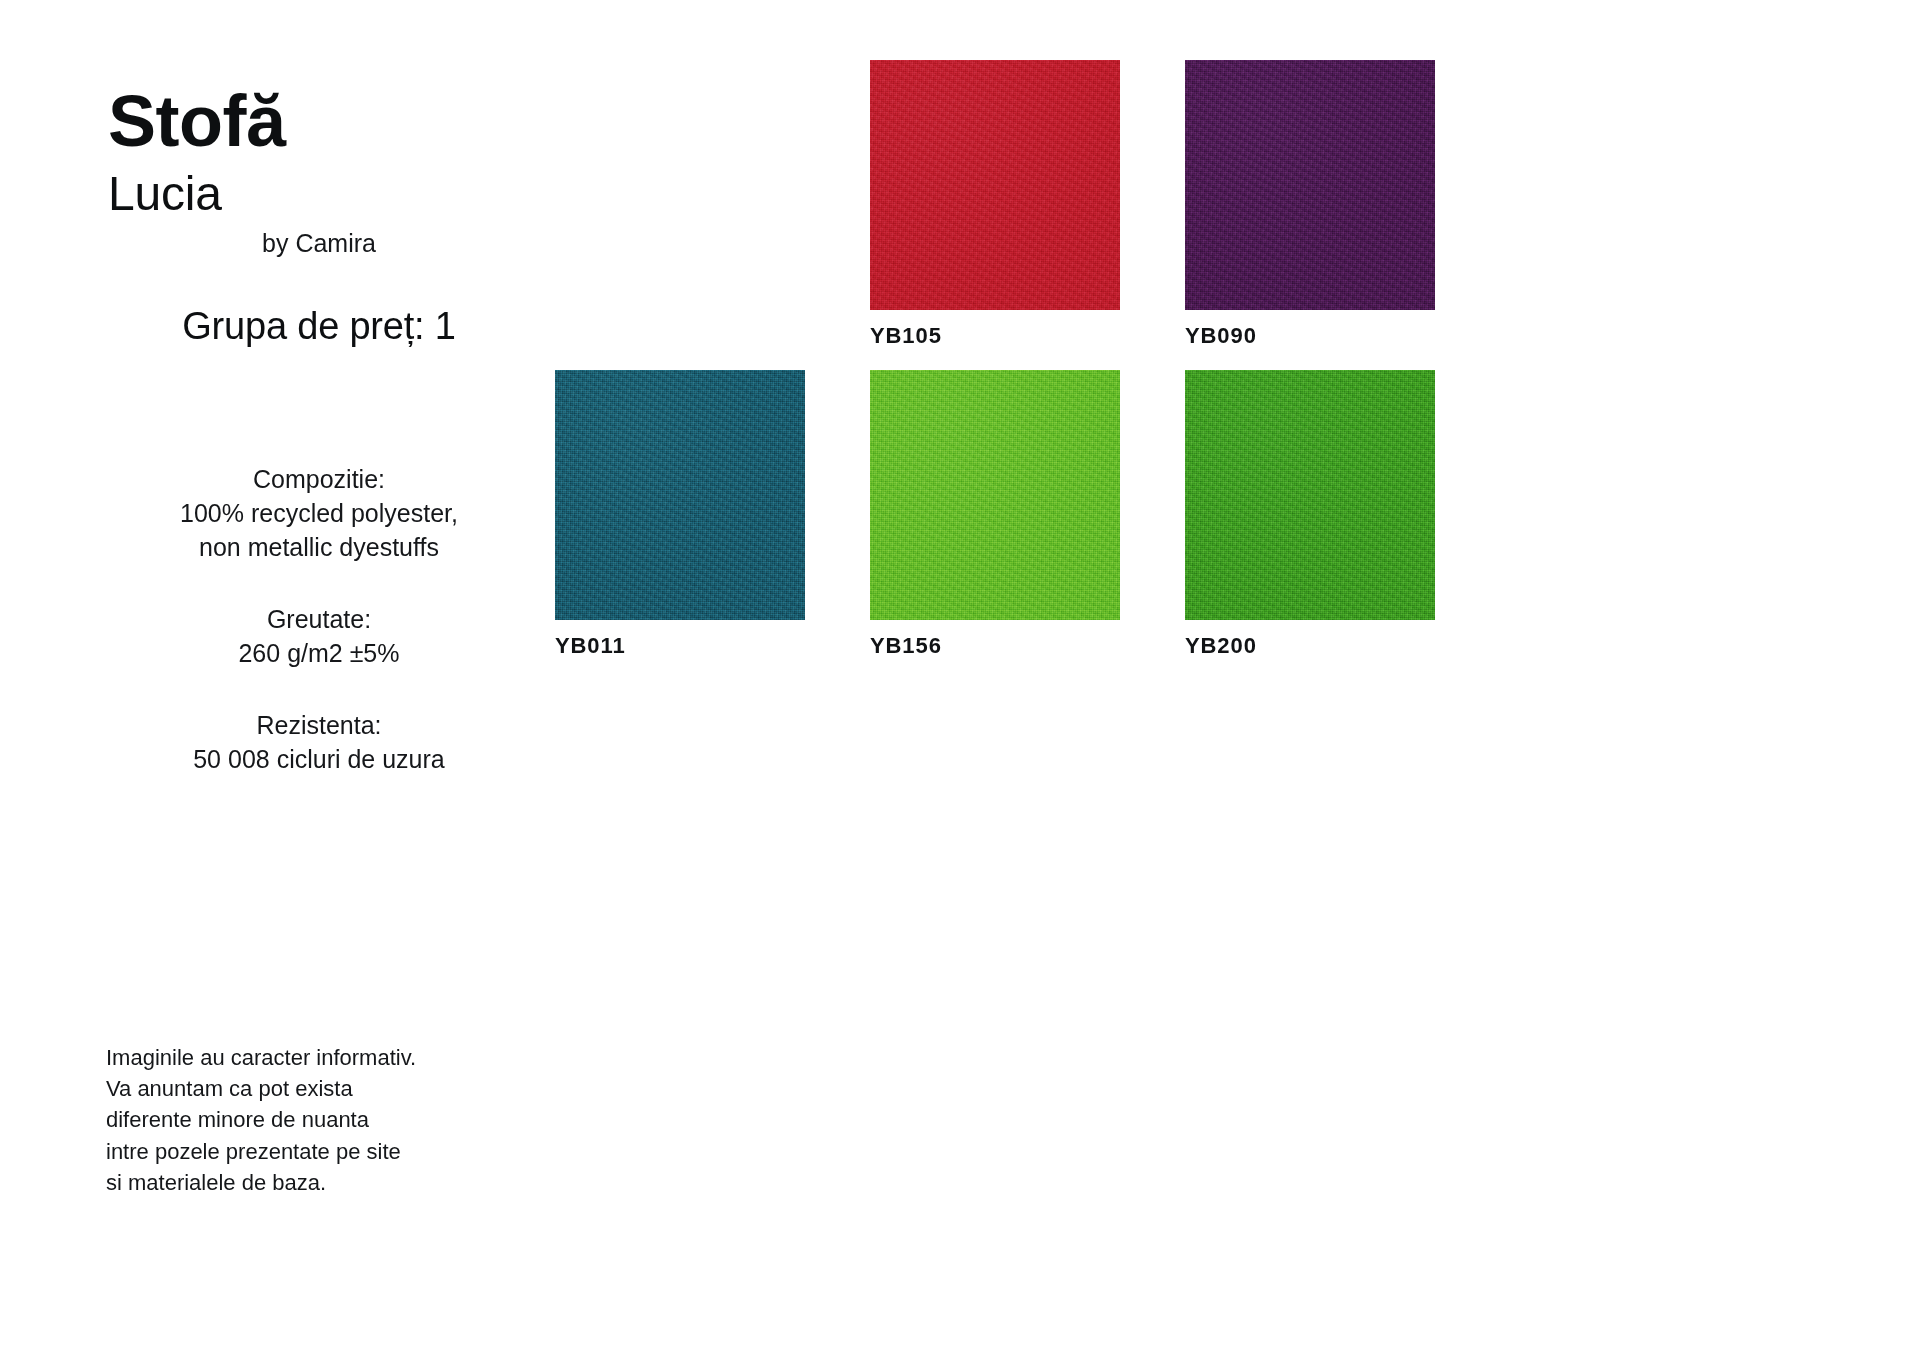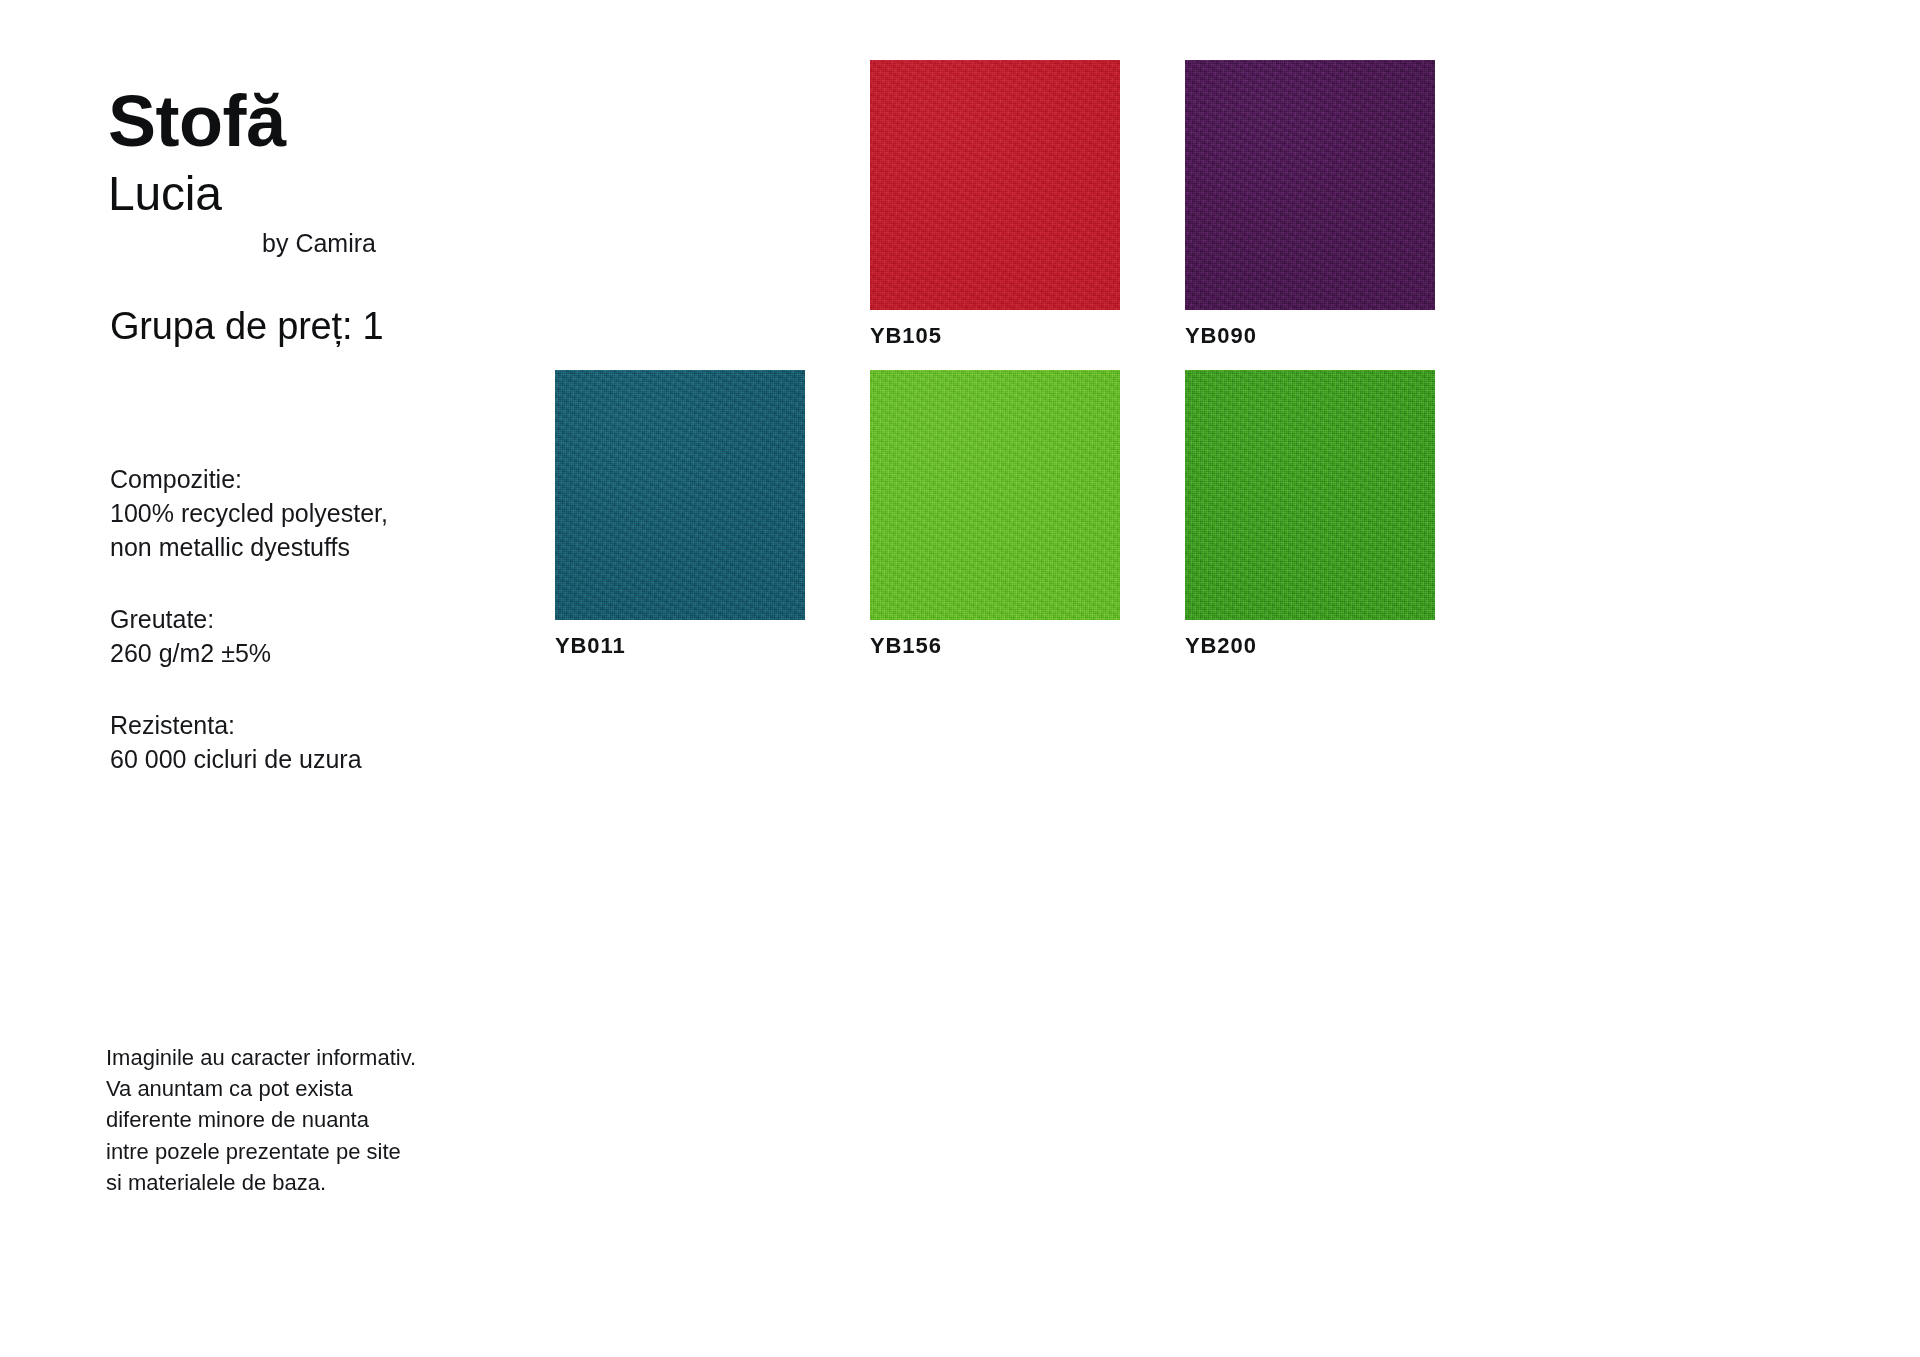--- a/index.html
+++ b/index.html
@@ -57,24 +57,26 @@
     text-align: center;
   }
 
   .price-group {
     font-size: 38px;
     line-height: 1.2;
     font-weight: 400;
     margin: 46px 0 0 2px;
     letter-spacing: -0.2px;
     color: #0d0f11;
+    text-align: center;
   }
 
   .spec-block {
     margin-top: 112px;
+    text-align: center;
   }
   .spec {
     margin: 0 0 38px 2px;
     font-size: 25px;
     line-height: 1.36;
     font-weight: 400;
     color: #15171a;
     white-space: pre-line;
   }
   .spec:last-child { margin-bottom: 0; }
@@ -177,21 +179,21 @@
     <div class="brand">by Camira</div>
     <div class="price-group">Grupa de preț: 1</div>
 
     <div class="spec-block">
       <div class="spec">Compozitie:
 100% recycled polyester,
 non metallic dyestuffs</div>
       <div class="spec">Greutate:
 260 g/m2 ±5%</div>
       <div class="spec">Rezistenta:
-60 000 cicluri de uzura</div>
+50 008 cicluri de uzura</div>
     </div>
   </div>
 
   <div class="disclaimer">Imaginile au caracter informativ.
 Va anuntam ca pot exista
 diferente minore de nuanta
 intre pozele prezentate pe site
 si materialele de baza.</div>
 
   <div class="grid">

